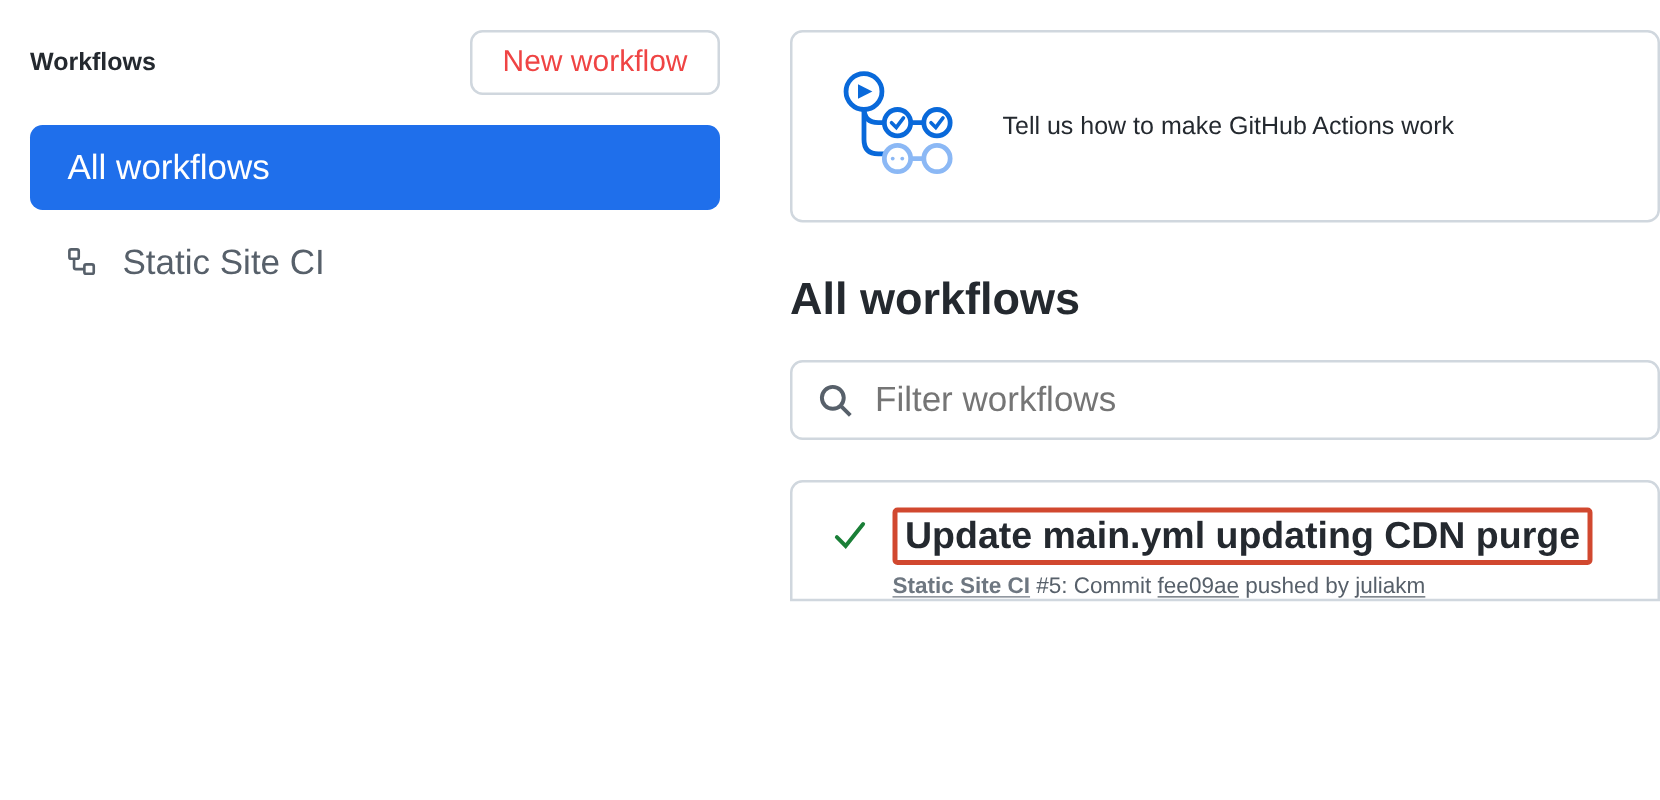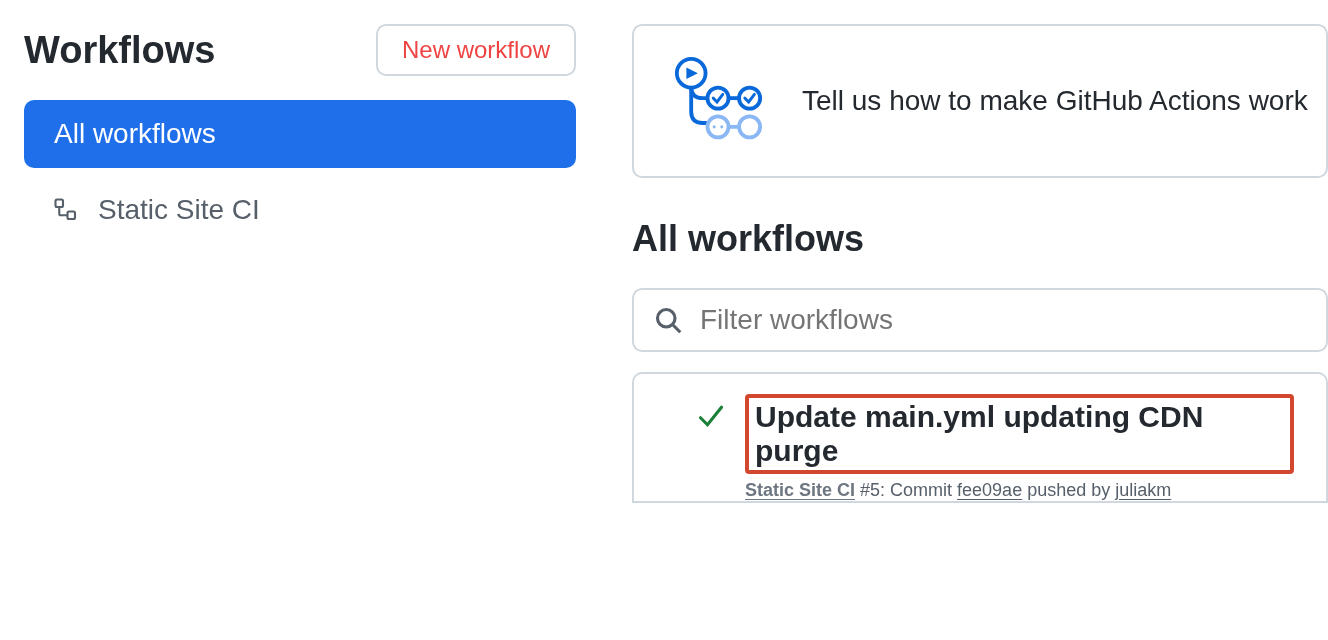--- a/index.html
+++ b/index.html
@@ -16,21 +16,21 @@
     width: 600px;
     padding: 24px 24px;
   }
   .sidebar-header {
     display: flex;
     align-items: center;
     justify-content: space-between;
     margin-bottom: 24px;
   }
   .sidebar-title {
-    font-size: 38px;
+    font-size: 20px;
     font-weight: 600;
     color: #24292f;
   }
   .new-workflow-btn {
     font-size: 24px;
     font-weight: 500;
     color: #ef4444;
     background: #ffffff;
     border: 2px solid #d0d7de;
     border-radius: 10px;
@@ -73,38 +73,38 @@
     align-items: center;
     gap: 36px;
     margin-bottom: 40px;
   }
   .banner-icon {
     width: 96px;
     height: 90px;
     flex-shrink: 0;
   }
   .banner-text {
-    font-size: 28px;
+    font-size: 20px;
     color: #24292f;
     white-space: nowrap;
   }
   .page-title {
     font-size: 36px;
     font-weight: 700;
     color: #24292f;
     margin-bottom: 28px;
   }
   .filter-box {
     border: 2px solid #d0d7de;
     border-radius: 10px;
     display: flex;
     align-items: center;
     gap: 18px;
     padding: 14px 20px;
-    margin-bottom: 20px;
+    margin-bottom: 32px;
   }
   .search-icon {
     width: 28px;
     height: 28px;
     color: #57606a;
     flex-shrink: 0;
   }
   .filter-input {
     border: none;
     outline: none;
@@ -124,21 +124,20 @@
     font-size: 28px;
     font-weight: 600;
     color: #24292f;
     border-bottom: 2px solid #d0d7de;
   }
   .run-row {
     display: flex;
     align-items: flex-start;
     gap: 20px;
     padding: 20px 32px 0 32px;
-    margin-left: 31px;
   }
   .check-icon {
     color: #1a7f37;
     width: 28px;
     height: 28px;
     margin-top: 8px;
     flex-shrink: 0;
   }
   .run-main {
     flex: 1;

